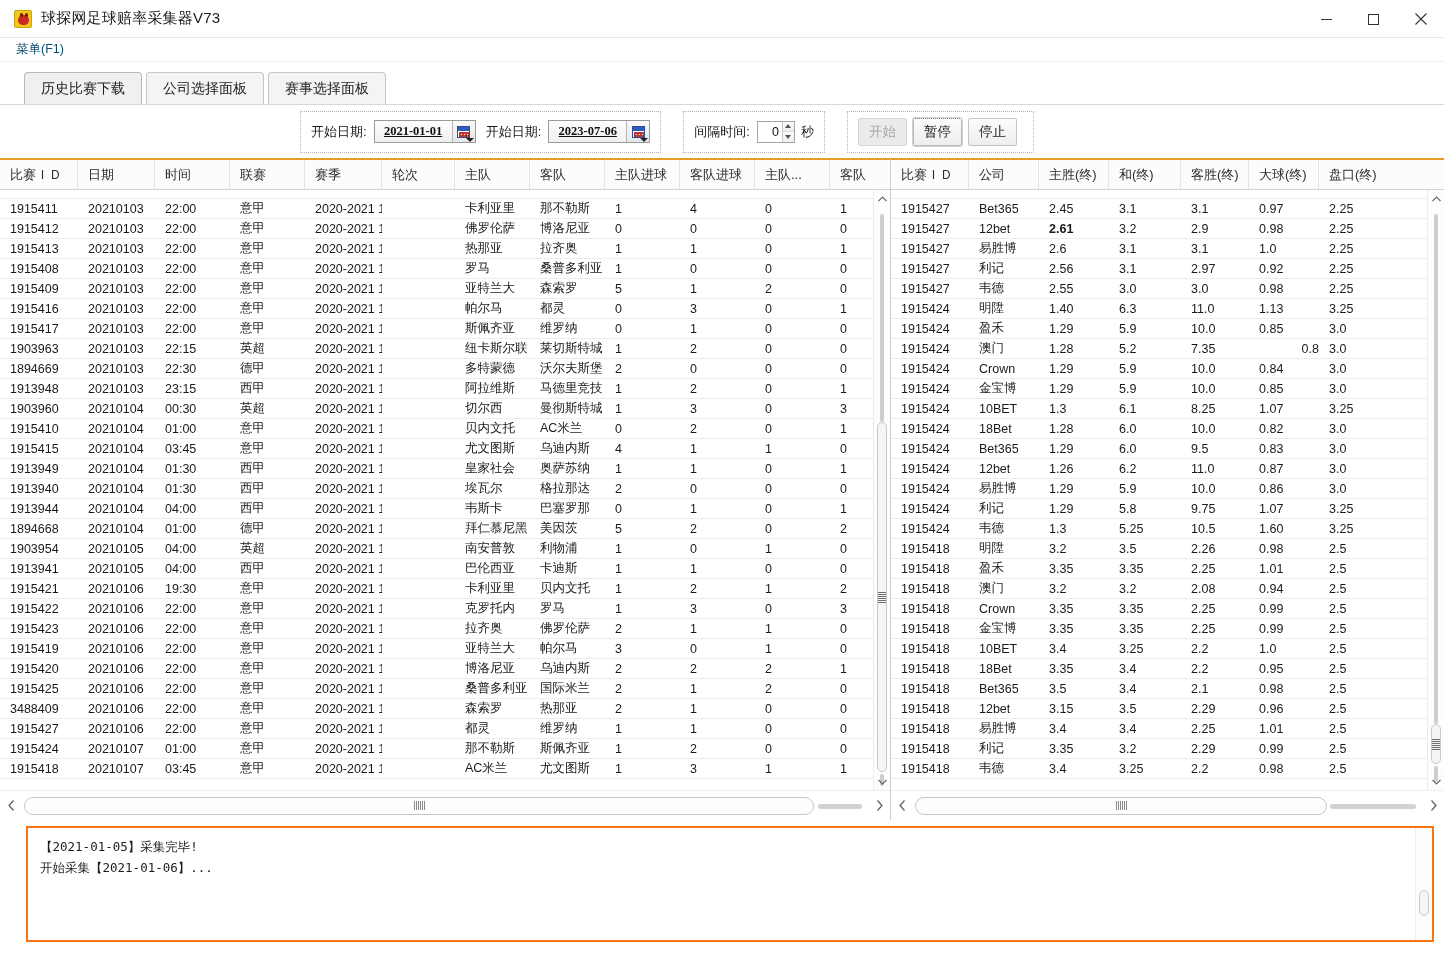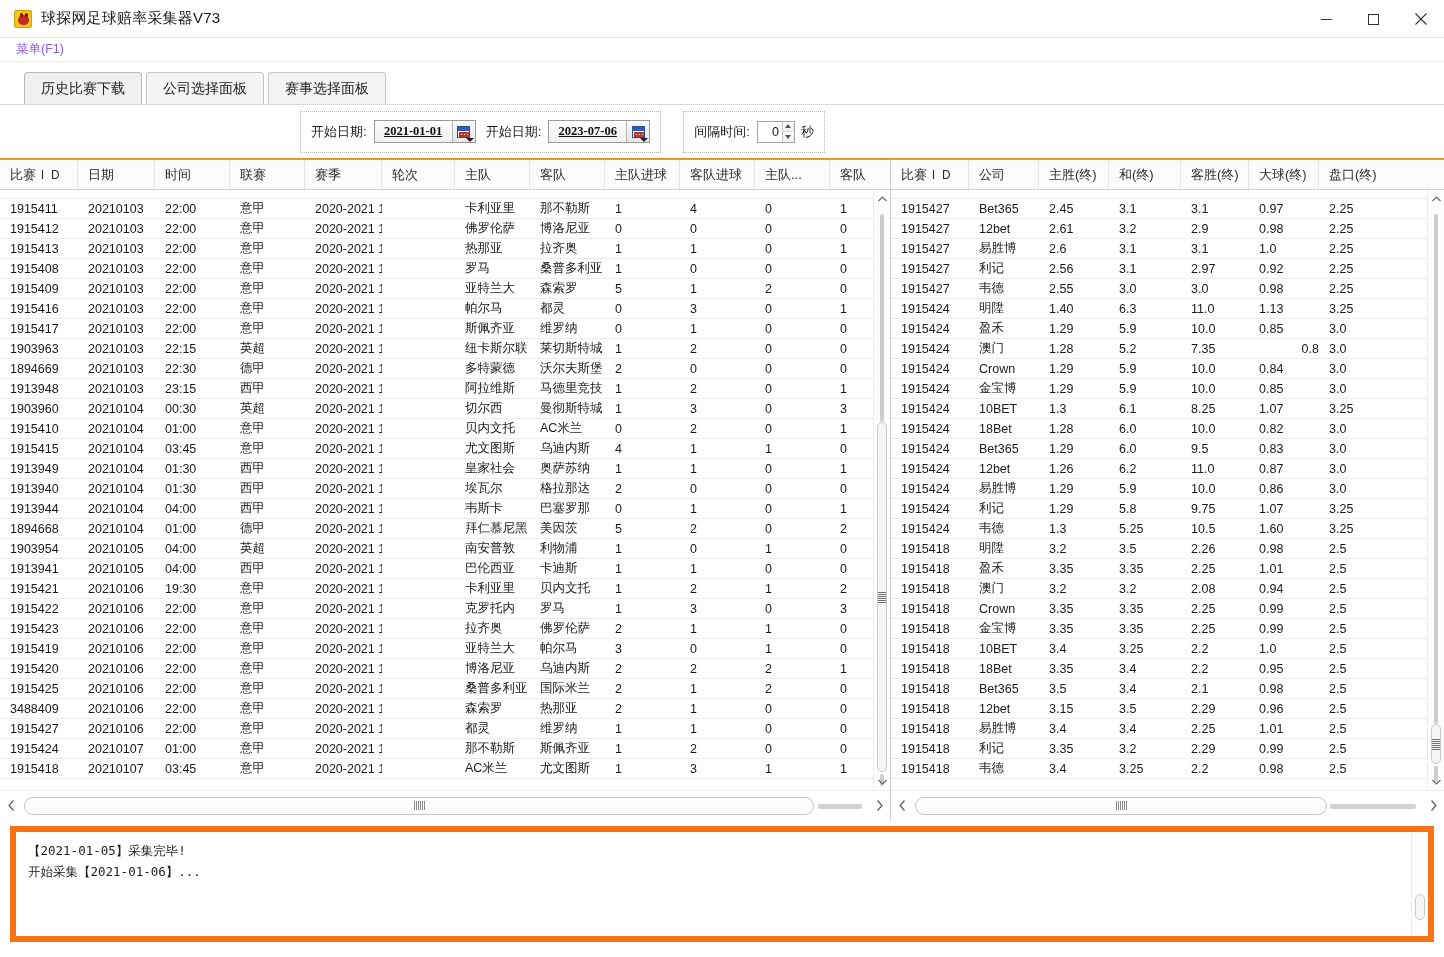--- a/index.html
+++ b/index.html
@@ -70,21 +70,21 @@
   .menubar {
     height: 24px;
     background: #ffffff;
     display: flex;
     align-items: center;
     padding-left: 10px;
     border-bottom: 1px solid #efefef;
   }
   .menu-item {
     font-size: 12.5px;
-    color: #8b5cf6;
+    color: #0c4a6e;
     padding: 2px 6px;
   }
 
   
   .tabstrip {
     position: relative;
     height: 42px;
     background: #ffffff;
     padding-left: 24px;
     display: flex;
@@ -354,22 +354,22 @@
     position: absolute;
     top: 7px; height: 5px;
     background: #d2d2d2;
     border-radius: 3px;
   }
 
   
   .logwrap {
     position: relative;
     height: 116px;
-    margin: 6px 10px 0 10px;
-    border: 6px solid #f97316;
+    margin: 6px 10px 0 26px;
+    border: 2px solid #f97316;
     background: #fff;
     overflow: hidden;
   }
   .logtext {
     padding: 8px 10px 0 12px;
     font-family: "DejaVu Sans Mono", "Liberation Mono", monospace;
     font-size: 12.5px;
     line-height: 21px;
     color: #1d1d1d;
     white-space: pre;
@@ -464,20 +464,25 @@
             <span class="sp-up"></span>
           </div>
         <div>
             <span class="sp-dn"></span>
           </div>
       </div>
     </div>
     <span class="unit">秒</span>
   </div>
 
+  <div class="group" style="margin-left:18px;">
+    <div class="abtn disabled">开始</div>
+    <div class="abtn focused">暂停</div>
+    <div class="abtn">停止</div>
+  </div>
 </div>
 
 <div class="grids">
 
   <div class="grid-panel grid-left">
     <div class="ghead" id="lhead">
         <div class="gh" style="width: 78px;">比赛ＩＤ</div>
         <div class="gh" style="width: 77px;">日期</div>
         <div class="gh" style="width: 75px;">时间</div>
         <div class="gh" style="width: 75px;">联赛</div>
@@ -981,21 +986,21 @@
             <div class="gc" style="width: 70px;">Bet365</div>
             <div class="gc" style="width: 70px;">2.45</div>
             <div class="gc" style="width: 72px;">3.1</div>
             <div class="gc" style="width: 68px;">3.1</div>
             <div class="gc" style="width: 70px;">0.97</div>
             <div class="gc" style="width: 70px;">2.25</div>
           </div>
           <div class="grow">
             <div class="gc" style="width: 78px;">1915427</div>
             <div class="gc" style="width: 70px;">12bet</div>
-            <div class="gc" style="width: 70px;">2.61</div>
+            <div class="gc" style="width: 70px; font-weight: bold;">2.61</div>
             <div class="gc" style="width: 72px;">3.2</div>
             <div class="gc" style="width: 68px;">2.9</div>
             <div class="gc" style="width: 70px;">0.98</div>
             <div class="gc" style="width: 70px;">2.25</div>
           </div>
           <div class="grow">
             <div class="gc" style="width: 78px;">1915427</div>
             <div class="gc" style="width: 70px;">易胜博</div>
             <div class="gc" style="width: 70px;">2.6</div>
             <div class="gc" style="width: 72px;">3.1</div>

